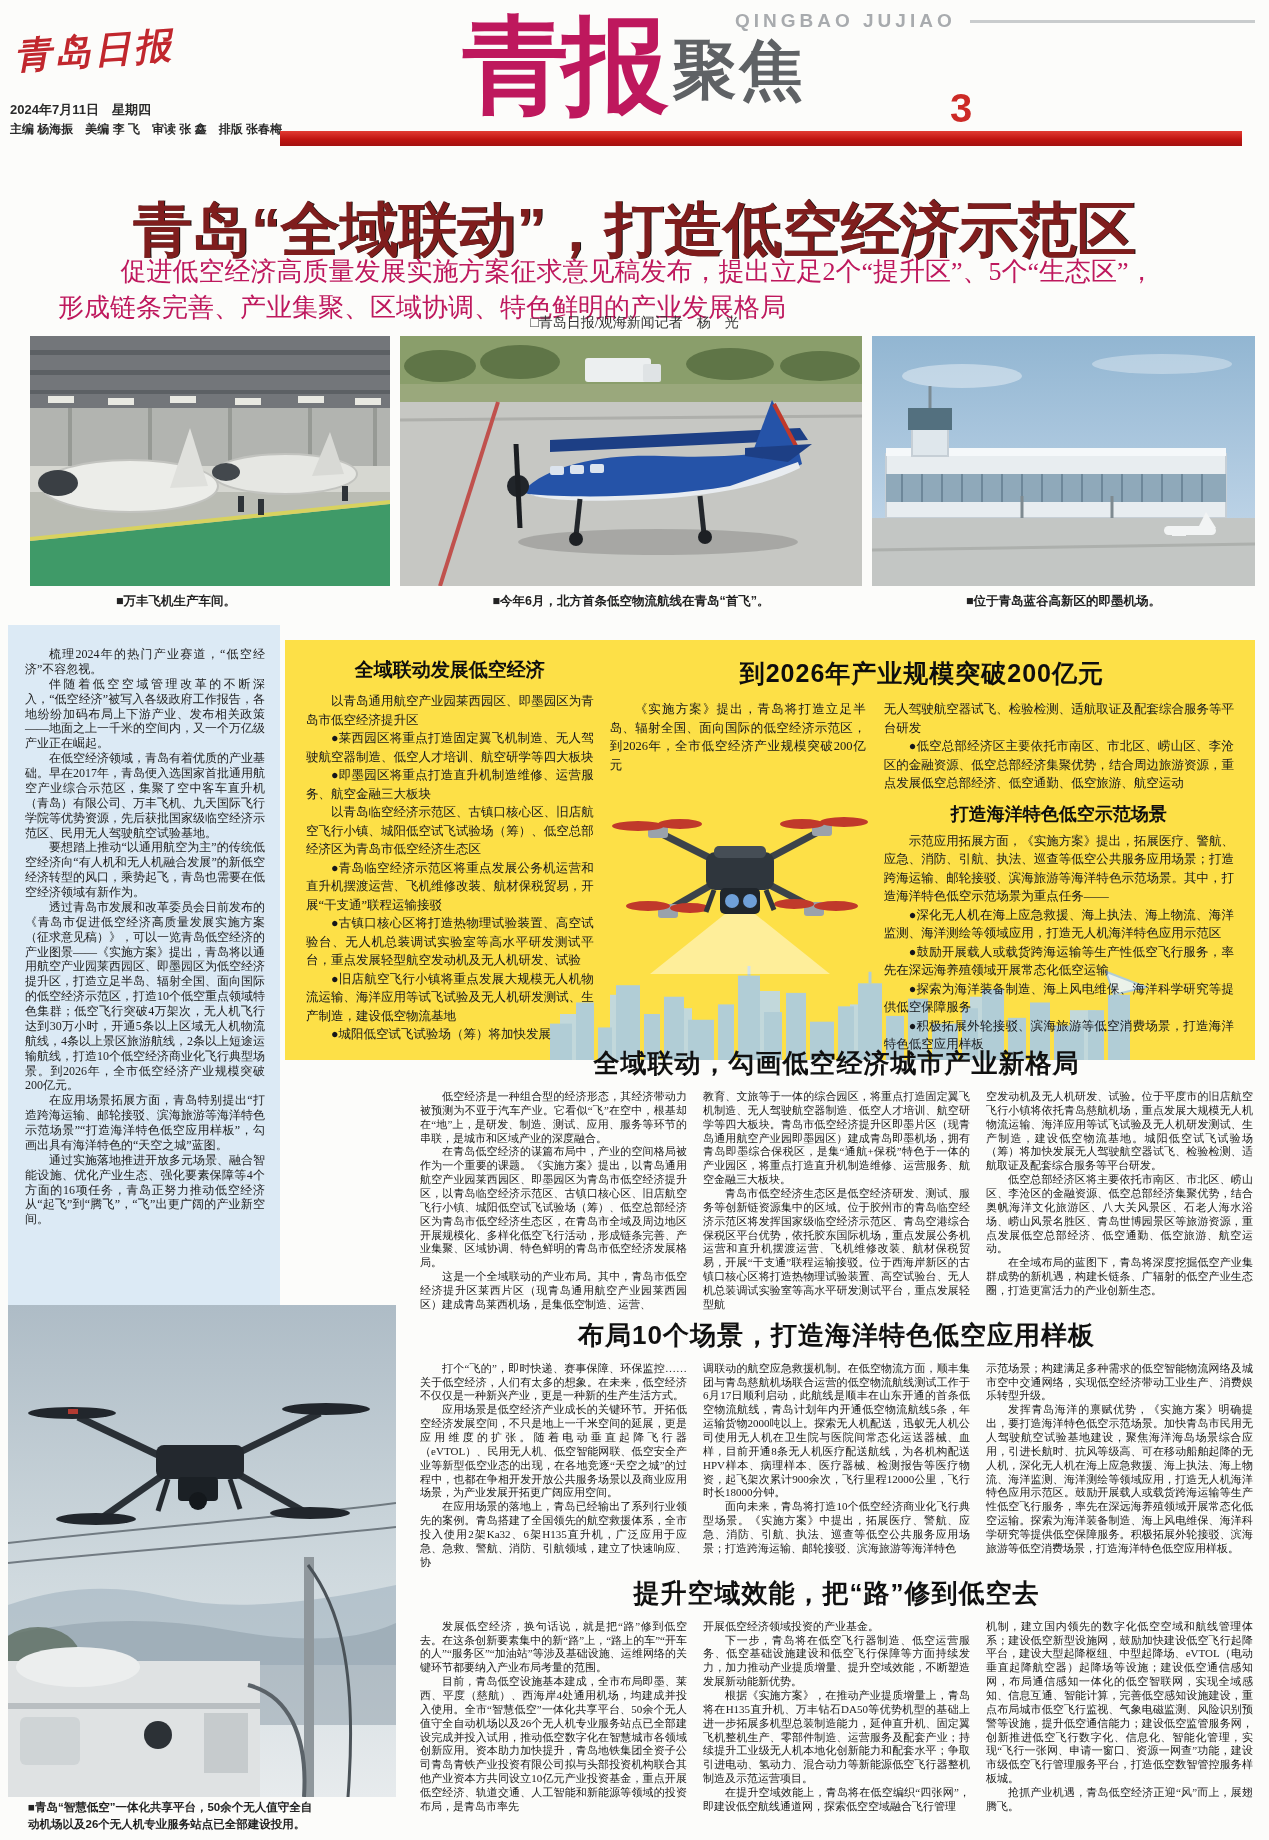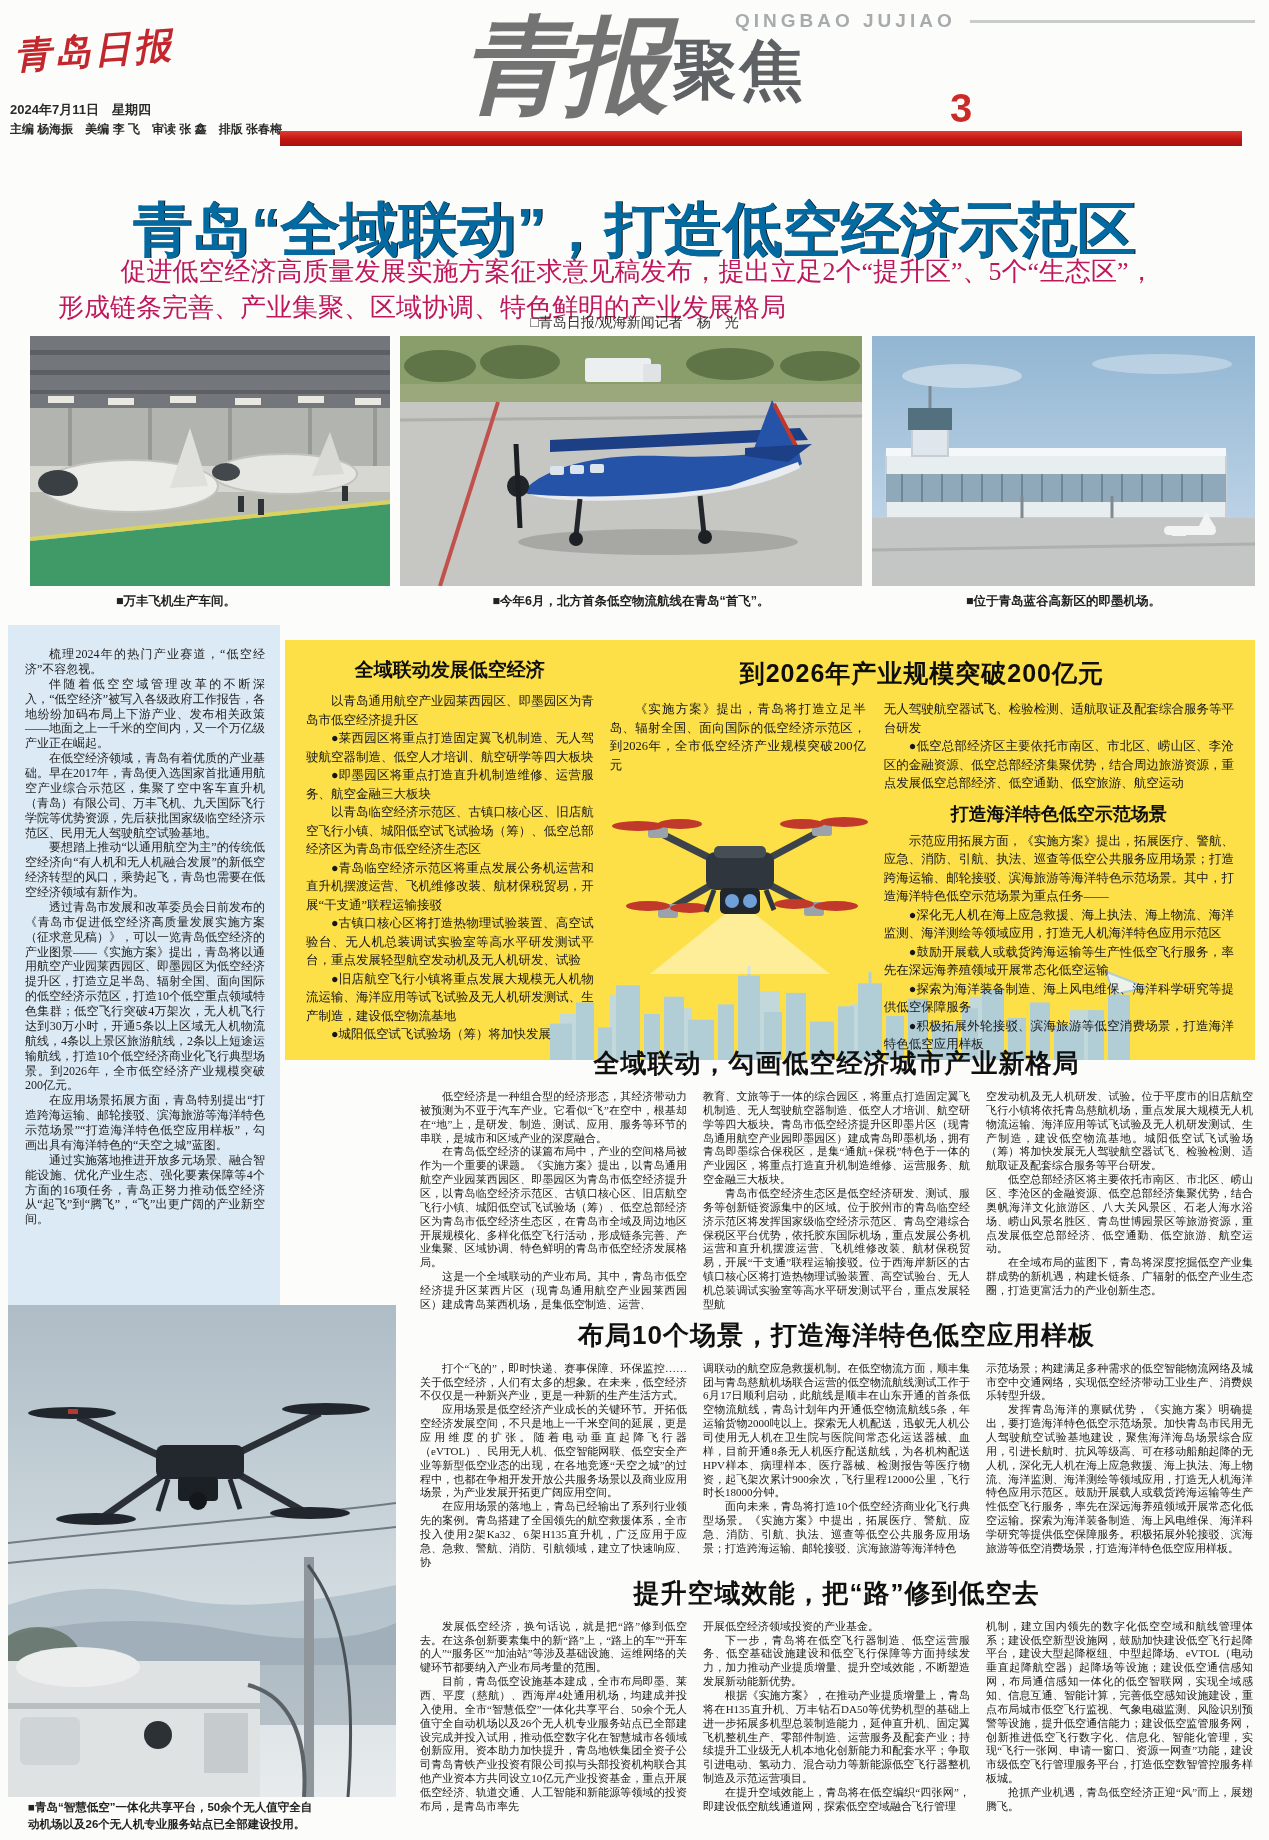--- a/index.html
+++ b/index.html
@@ -7,36 +7,36 @@
         overflow:hidden;font-family:"Liberation Serif","DejaVu Serif",serif;color:#1a1a1a;}
 
   
   .qb-row{position:absolute;top:10px;left:735px;right:14px;display:flex;align-items:center;gap:14px;}
   .qb-label{font-family:"Liberation Sans",sans-serif;font-weight:bold;font-size:19px;
             letter-spacing:4px;color:#a8abae;white-space:nowrap;}
   .qb-rule{flex:1;border-top:3px solid #c9cccd;height:0;}
   .paper-logo{position:absolute;left:14px;top:26px;font-size:37px;font-weight:bold;font-style:italic;
             color:#c1272d;transform:rotate(-4deg);letter-spacing:3px;}
   .brand{position:absolute;left:0;top:14px;width:100%;text-align:center;white-space:nowrap;}
-  .brand-red{font-size:106px;line-height:1;color:#737373;font-weight:bold;font-style:italic;letter-spacing:-6px;}
+  .brand-red{font-size:106px;line-height:1;color:#be185d;font-weight:bold;letter-spacing:-6px;}
   .brand-gray{font-family:"Liberation Sans",sans-serif;font-size:64px;color:#5f6265;font-weight:900;
             letter-spacing:3px;position:relative;top:-10px;margin-left:10px;}
   .date-line{position:absolute;left:10px;top:101px;font-family:"Liberation Sans",sans-serif;
             font-weight:bold;font-size:13px;color:#2a2a2a;}
   .credits{position:absolute;left:10px;top:121px;font-family:"Liberation Sans",sans-serif;
             font-weight:bold;font-size:12px;color:#2a2a2a;}
   .page-no{position:absolute;left:950px;top:88px;font-family:"Liberation Sans",sans-serif;
             font-weight:bold;font-size:40px;color:#cc2a26;line-height:1;}
   .red-bar{position:absolute;left:280px;top:131px;width:962px;height:15px;
             background:linear-gradient(180deg,#e23b33 0%,#c01511 55%,#a31210 100%);}
 
   
   .main-title{position:absolute;left:30px;width:1209px;top:155px;text-align:center;
             font-family:"Liberation Sans",sans-serif;font-weight:900;font-size:59px;line-height:1.2;
-            color:#0369a1;letter-spacing:0px;text-shadow:0.9px 0 0 #141414;}
+            color:#7f1d1d;letter-spacing:0px;text-shadow:0.9px 0 0 #141414;}
   .sub-title{position:absolute;left:58px;width:1156px;top:254px;font-size:26px;line-height:1.38;
             color:#be185d;}
   .sub-title .l1{display:block;text-indent:2.4em;}
   .byline{position:absolute;left:0;width:100%;top:314px;text-align:center;font-size:14px;color:#333;}
 
   
   .figure{position:absolute;top:336px;}
   .figure svg{display:block;background:#ddd;}
   .fig-caption{font-family:"Liberation Sans",sans-serif;font-weight:bold;font-size:12.5px;
             color:#222;text-align:center;padding-top:7px;}

